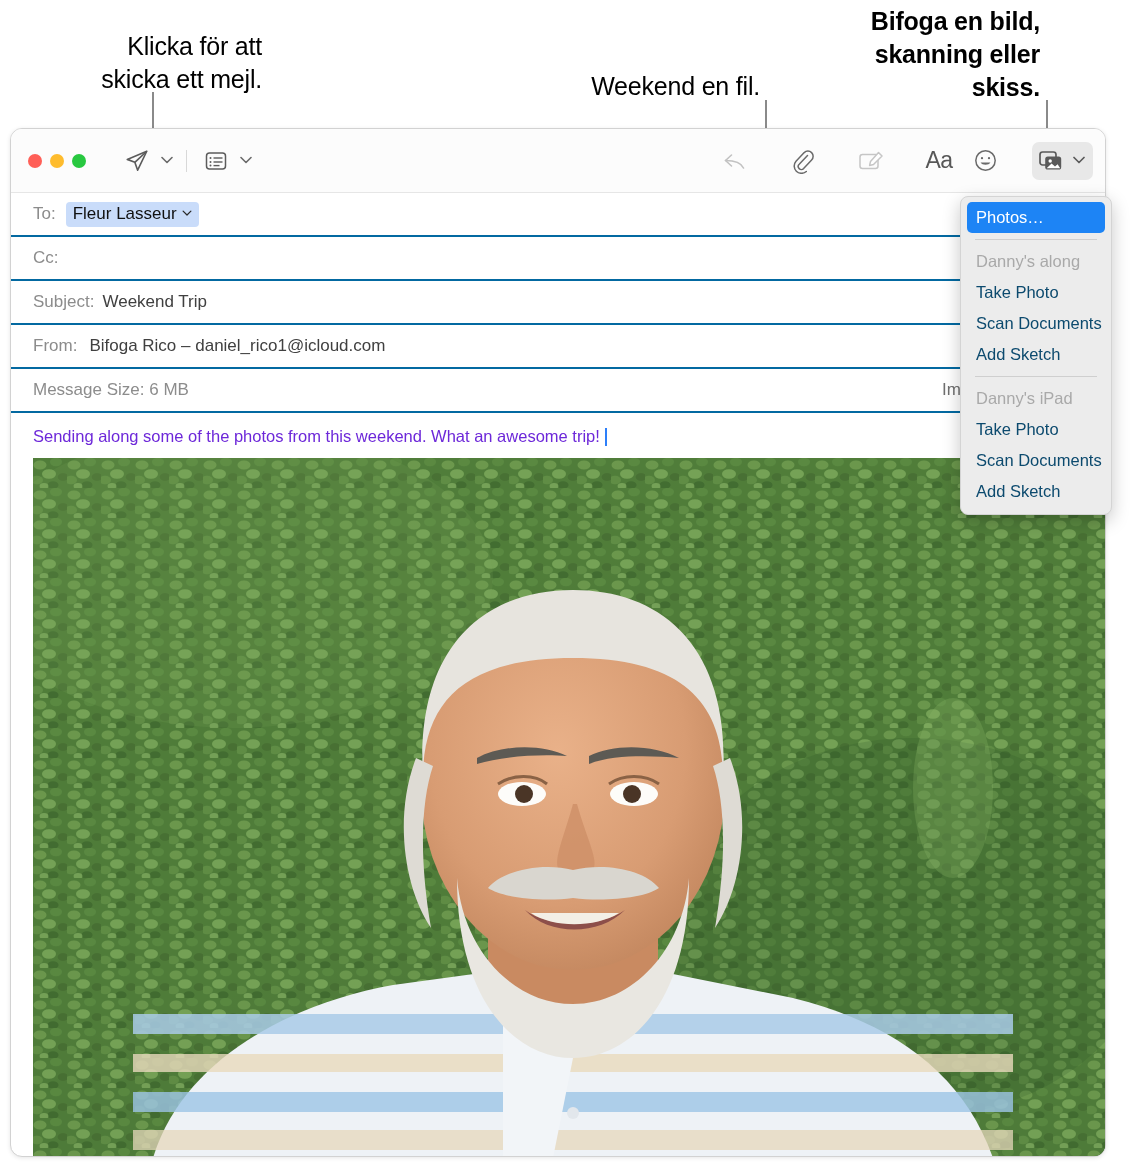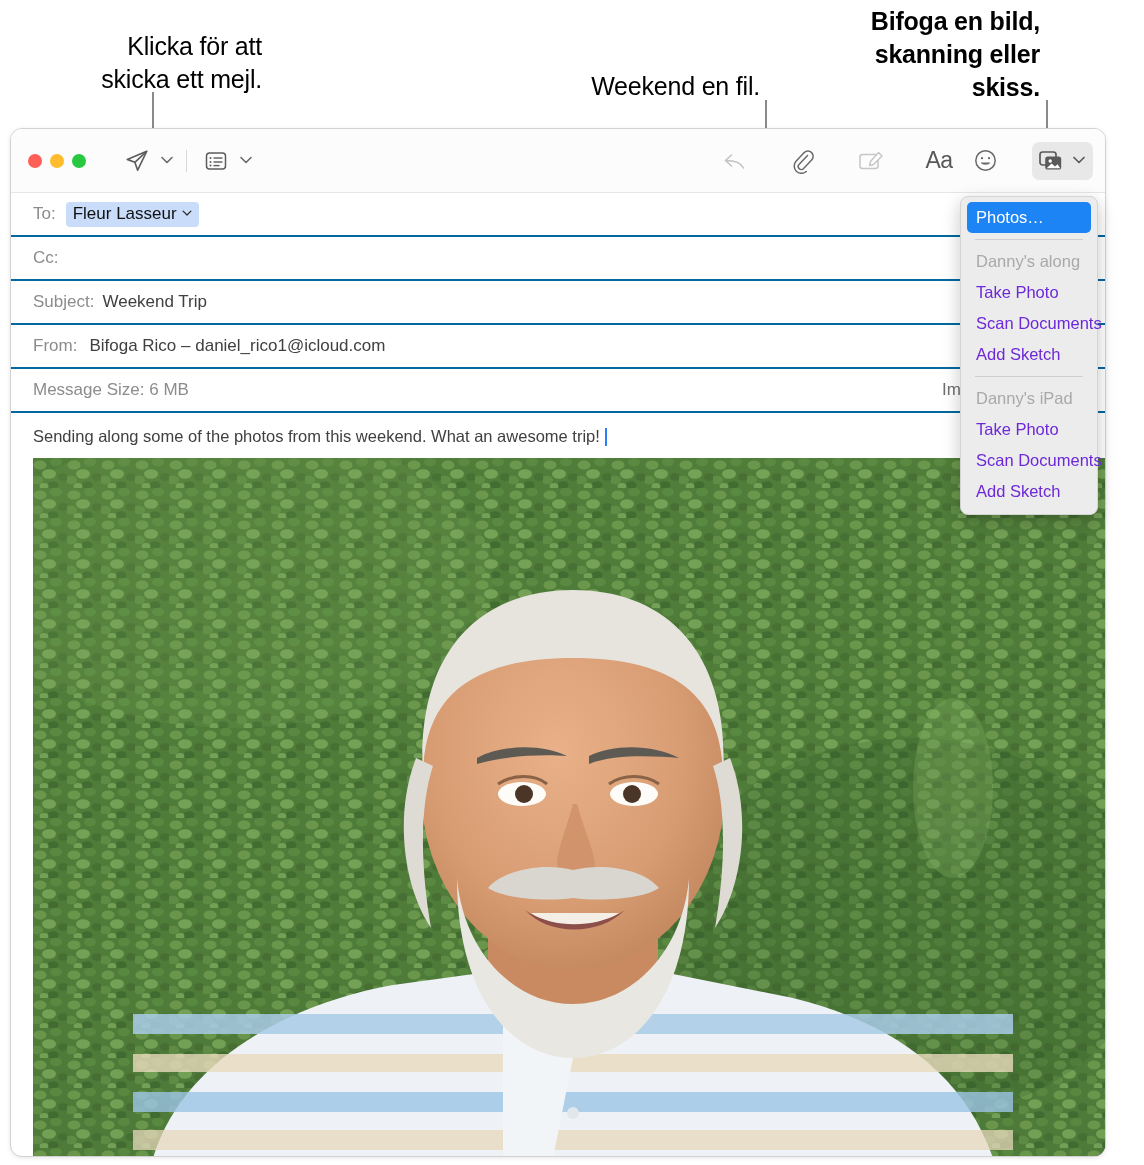--- a/index.html
+++ b/index.html
@@ -108,21 +108,21 @@
     color: #111;
     box-shadow: 0 1px 1px rgba(0,0,0,0.05);
     white-space: nowrap;
     overflow: hidden;
   }
 
   
   .body-text {
     padding: 14px 0 12px 22px;
     font-size: 16.5px;
-    color: #404040;
+    color: #6d28d9;
     display: flex;
     align-items: center;
   }
   .caret {
     display: inline-block;
     width: 2px; height: 18px;
     background: #2d7ff9;
     margin-left: 5px;
   }
 
@@ -134,31 +134,31 @@
     height: 700px;
     overflow: hidden;
     background: #3f6b32;
   }
   .photo-svg { display: block; width: 100%; height: 100%; }
 
   
   .menu {
     position: absolute;
     left: 960px; top: 196px;
-    width: 138px;
+    width: 152px;
     background: #ececec;
     border: 1px solid #d4d4d4;
     border-radius: 8px;
     padding: 5px 0 7px 0;
     box-shadow: 0 6px 18px rgba(0,0,0,0.22);
     z-index: 40;
   }
   .mi {
     font-size: 16.5px;
-    color: #6d28d9;
+    color: #0c4a6e;
     padding: 4px 10px 5px 15px;
     line-height: 22px;
     white-space: nowrap;
   }
   .mi.sel { background: #1d84f5; color: #fff; border-radius: 5px; margin: 0 6px; padding-left: 9px; }
   .mi.hdr { color: #a9a9a9; }
   .msep { height: 1px; background: #cfcfcf; margin: 6px 14px; }
 </style>
 </head>
 <body>

